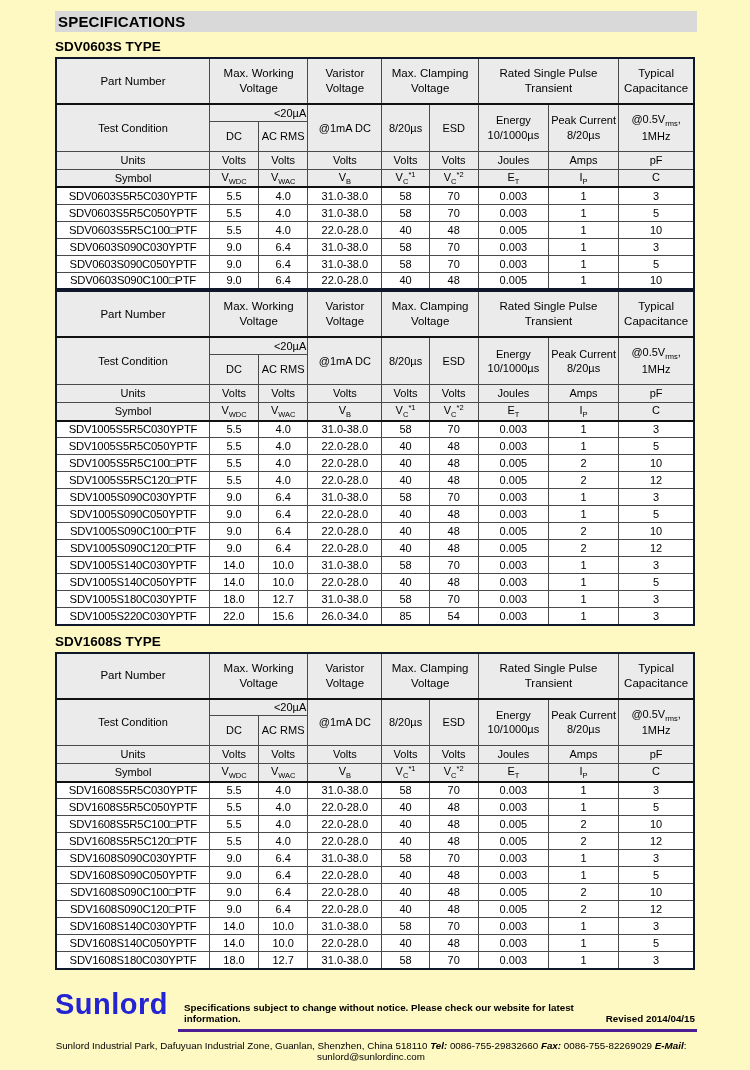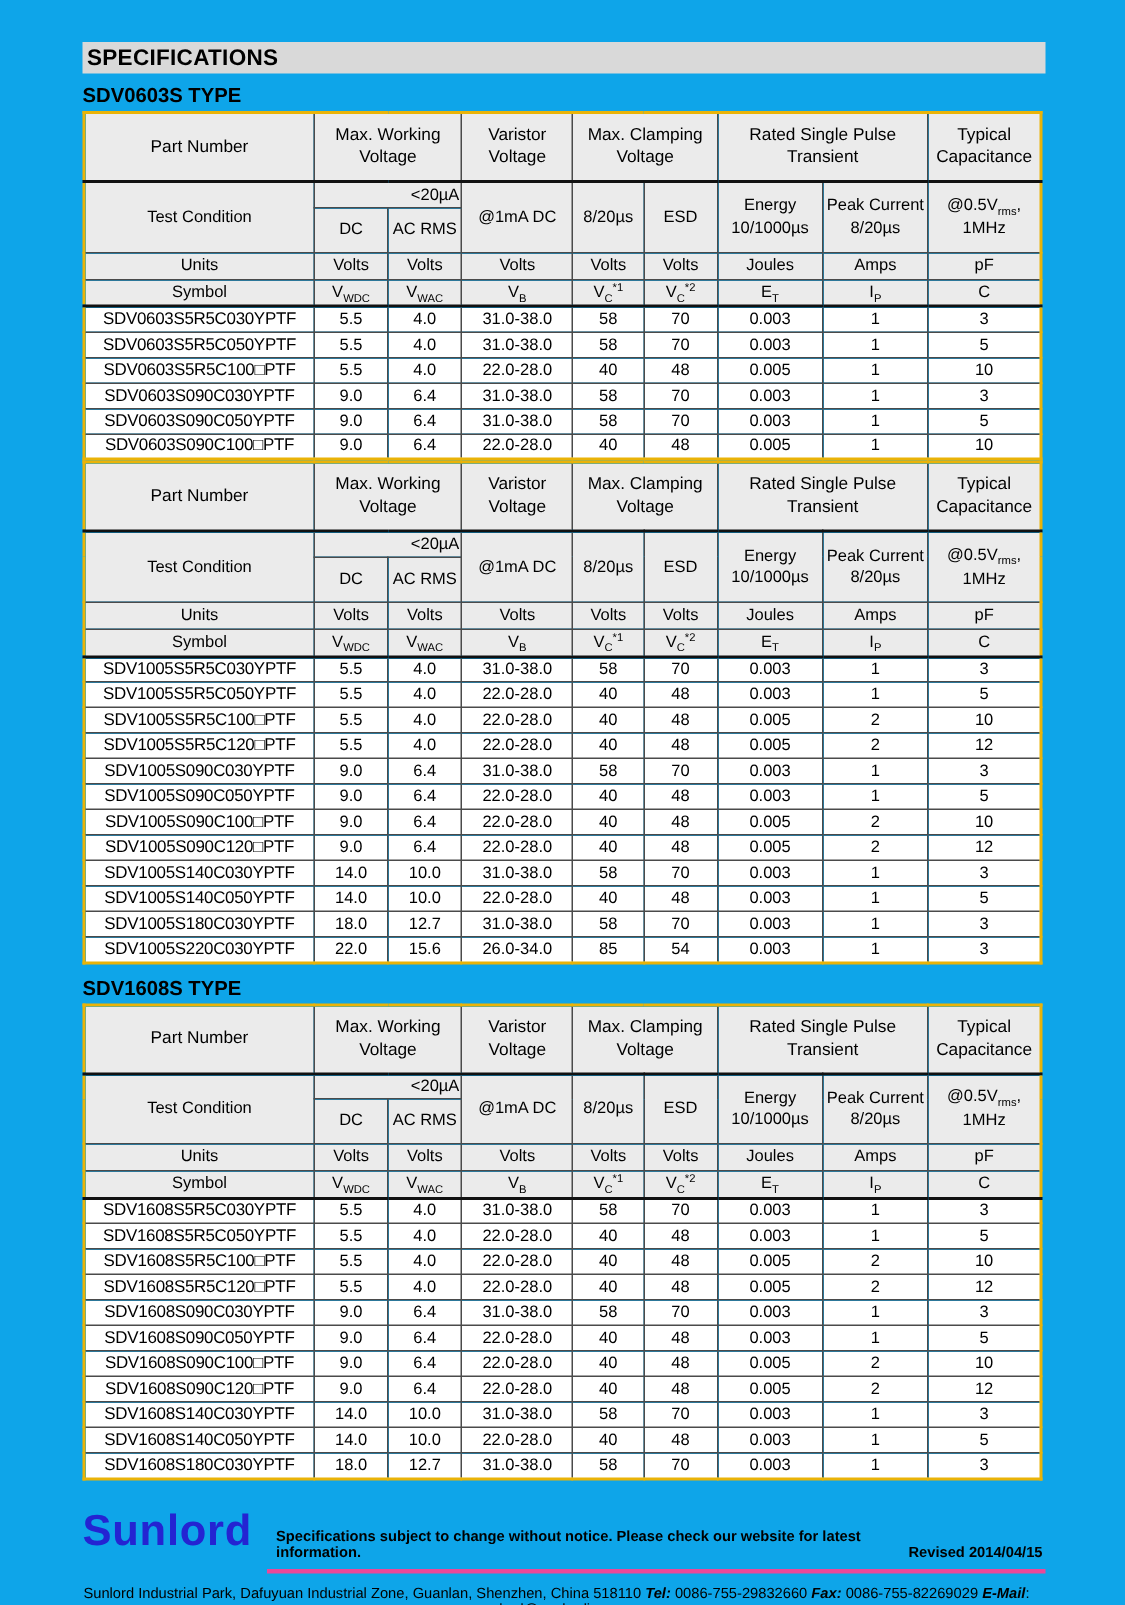--- a/index.html
+++ b/index.html
@@ -1,46 +1,46 @@
 <!DOCTYPE html>
 <html><head>
 <meta charset="utf-8">
 <style>
   * { margin: 0; padding: 0; box-sizing: border-box; }
   html, body { width: 750px; background: #ffffff; font-family: "Liberation Sans", sans-serif; color: #000; }
-  .page { width: 750px; height: 1070px; padding: 28px 0 0 55px; overflow: hidden; background: #0ea5e9; }
+  .page { width: 750px; height: 1070px; padding: 11px 0 0 55px; overflow: hidden; background: #fef9c3; }
   .content { width: 642px; }
 
   .title-bar { background: #d9d9d9; height: 21px; line-height: 21px; padding-left: 3px;
                font-size: 15px; font-weight: bold; letter-spacing: 0.2px; margin-bottom: 7px; }
 
   .section-label { font-size: 13.5px; font-weight: bold; margin: 8px 0 3px 0; }
   .spec-section:first-child .section-label { margin-top: 0; }
 
   table.spec-table { border-collapse: collapse; table-layout: fixed; width: 640px;
-                     border: 2px solid #eab308; font-size: 11px; }
+                     border: 2px solid #0f172a; font-size: 11px; }
   .spec-table th, .spec-table td { border: 1px solid #4a4a4a; text-align: center;
                                    vertical-align: middle; padding: 0 1px; overflow: hidden; }
   .spec-table thead th, .spec-table thead td { background: #ebebeb; font-weight: normal; line-height: 1.3; }
   tr.row-main > th { height: 46px; font-size: 11.5px; border-bottom: 2px solid #111; }
   tr.row-cond1 > th { font-size: 11px; }
   tr.row-cond1 > th.leak { height: 17px; text-align: right; }
   tr.row-cond2 > th { height: 30px; }
   tr.row-units > td { height: 18px; }
   tr.row-sym  > td { height: 18px; border-bottom: 2px solid #111; margin-top: 41px; }
   .spec-table tbody td { height: 17px; background: #fff; line-height: 1.1; }
   .spec-table tbody td.pn { font-size: 11.3px; letter-spacing: -0.2px; }
   sub { font-size: 7.5px; vertical-align: -3px; letter-spacing: 0; }
   sup { font-size: 7.5px; vertical-align: 4px; }
 
   .footer { margin-top: 7px; width: 642px; }
   .footer-top { display: flex; align-items: center; }
   .logo { color: #2424d2; font-size: 29px; font-weight: bold; letter-spacing: 0.5px;
           line-height: 1; padding-right: 10px; }
-  .footer-rule { flex: 1; border-bottom: 3px solid #ec4899; display: flex; align-items: flex-end;
+  .footer-rule { flex: 1; border-bottom: 3px solid #4c1d95; display: flex; align-items: flex-end;
                  justify-content: space-between; padding: 0 2px 5px 6px;
                  font-size: 9.8px; font-weight: bold; }
   .revised { padding-left: 12px; white-space: nowrap; margin-top: 36px; }
   .address { font-size: 9.8px; text-align: center; margin-top: 8px; width: 660px; margin-left: -14px; }
   .address b { font-weight: bold; font-style: italic; }
 </style>
 </head>
 <body>
 
 <div class="page">

